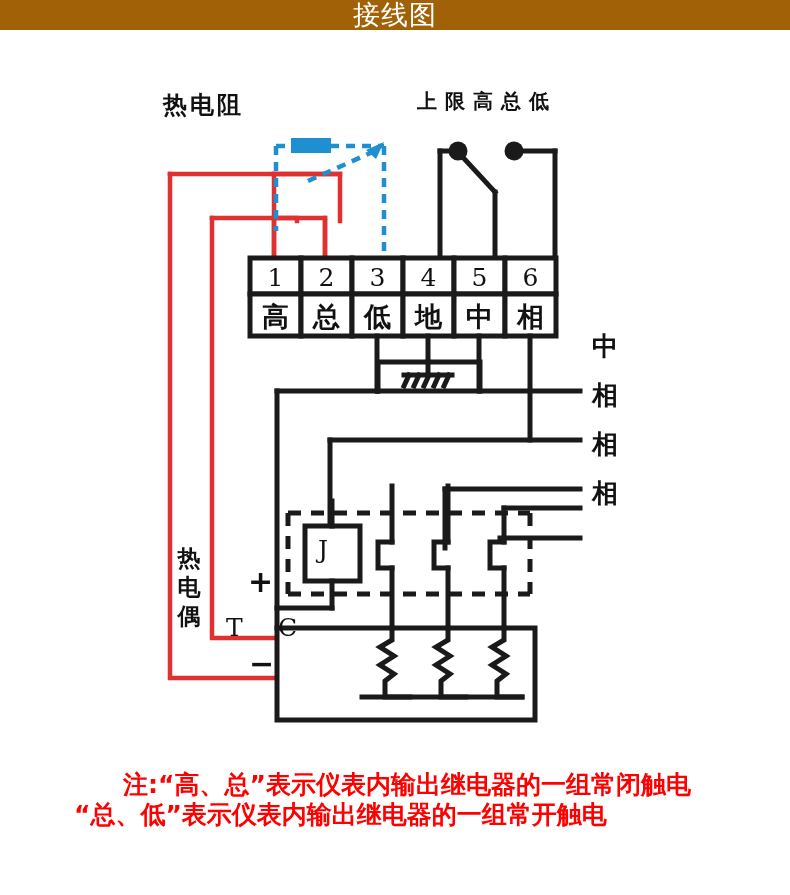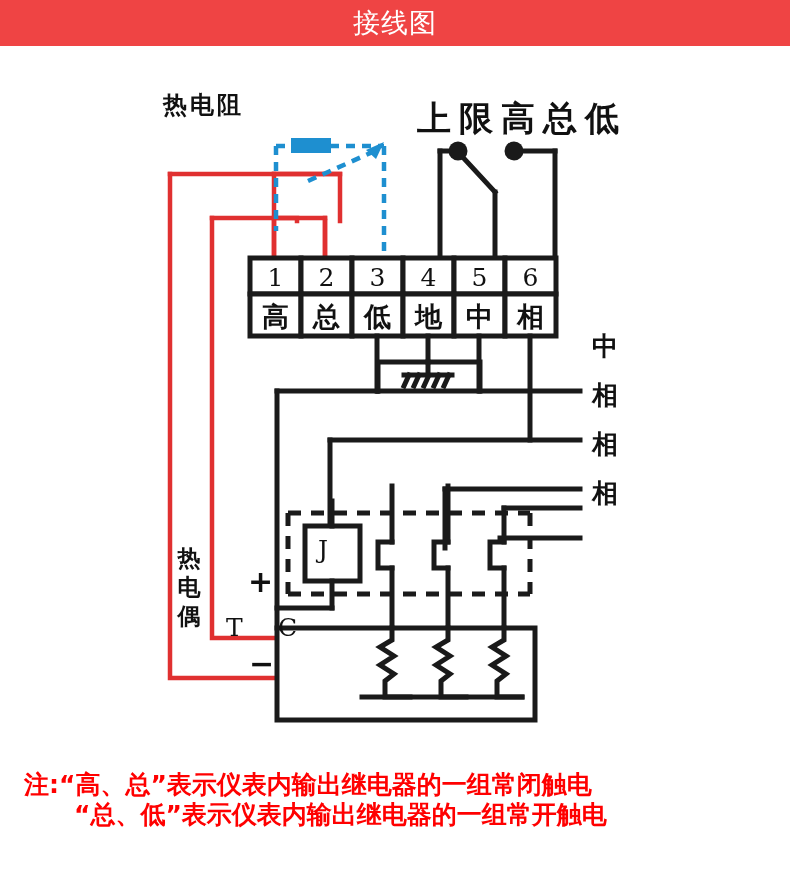--- a/index.html
+++ b/index.html
@@ -11,22 +11,22 @@
     width: 790px;
     height: 895px;
     position: relative;
     font-family: "DejaVu Sans", "Liberation Sans", sans-serif;
     overflow: hidden;
   }
 
   .title-bar {
     position: absolute;
     left: 0; top: 0;
-    width: 790px; height: 46px;
-    background: #ef4444;
+    width: 790px; height: 30px;
+    background: #a16207;
     color: #ffffff;
     display: flex;
     align-items: center;
     justify-content: center;
   }
   .title-bar .title-text {
     font-size: 27px;
     font-weight: 400;
     letter-spacing: 1px;
     font-family: "DejaVu Sans", "Liberation Sans", sans-serif;
@@ -49,22 +49,22 @@
     font-family: "DejaVu Sans", "Liberation Sans", sans-serif;
     white-space: nowrap;
     font-weight: 700;
   }
   .lbl-rtd {
     left: 163px; top: 43px;
     font-size: 24px;
     letter-spacing: 3px;
   }
   .lbl-limit {
-    left: 417px; top: 50px;
-    font-size: 34px;
+    left: 417px; top: 42px;
+    font-size: 20px;
     letter-spacing: 8px;
   }
   .lbl-right {
     font-size: 26px;
     left: 592px;
   }
   .lbl-r1 { top: 283px; }
   .lbl-r2 { top: 332px; }
   .lbl-r3 { top: 381px; }
   .lbl-r4 { top: 430px; }
@@ -128,21 +128,21 @@
     position: absolute;
     left: 0; top: 770px;
     width: 790px;
     color: #FF0000;
     font-family: "DejaVu Sans", "Liberation Sans", sans-serif;
     font-size: 25px;
     line-height: 30px;
     font-weight: 700;
   }
   .footnotes .fn-line { white-space: nowrap; }
-  .fn-1 { padding-left: 24px; }
+  .fn-1 { padding-left: 24px; text-align: center; }
   .fn-2 { padding-left: 74px; }
   .fn-3 { padding-left: 66px; }
   .fn-4 { padding-left: 66px; }
 </style>
 </head>
 <body>
 
 <div class="title-bar">
   <div class="title-text">接线图</div>
 </div>

